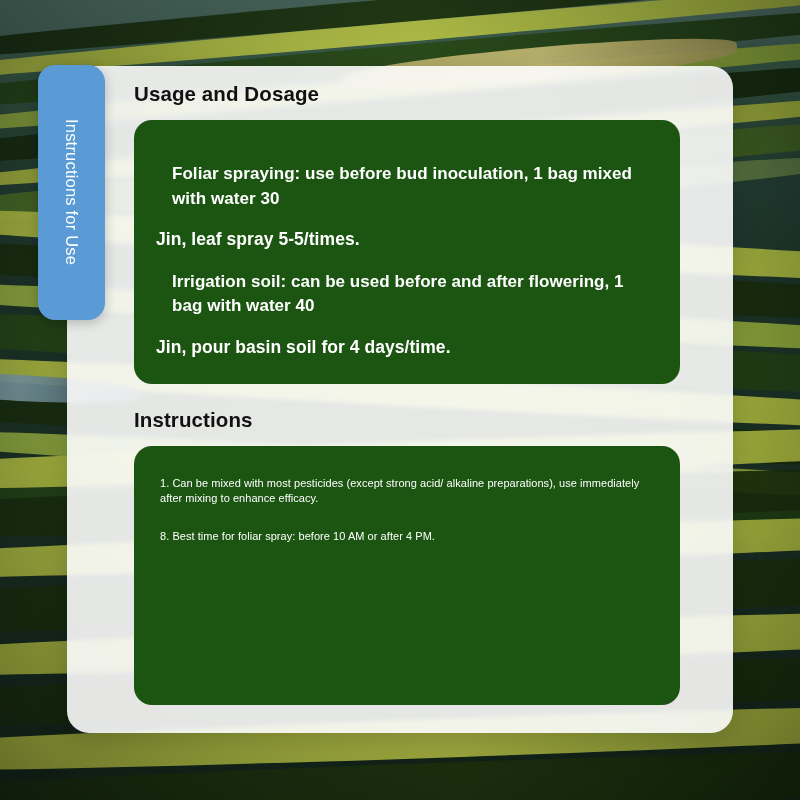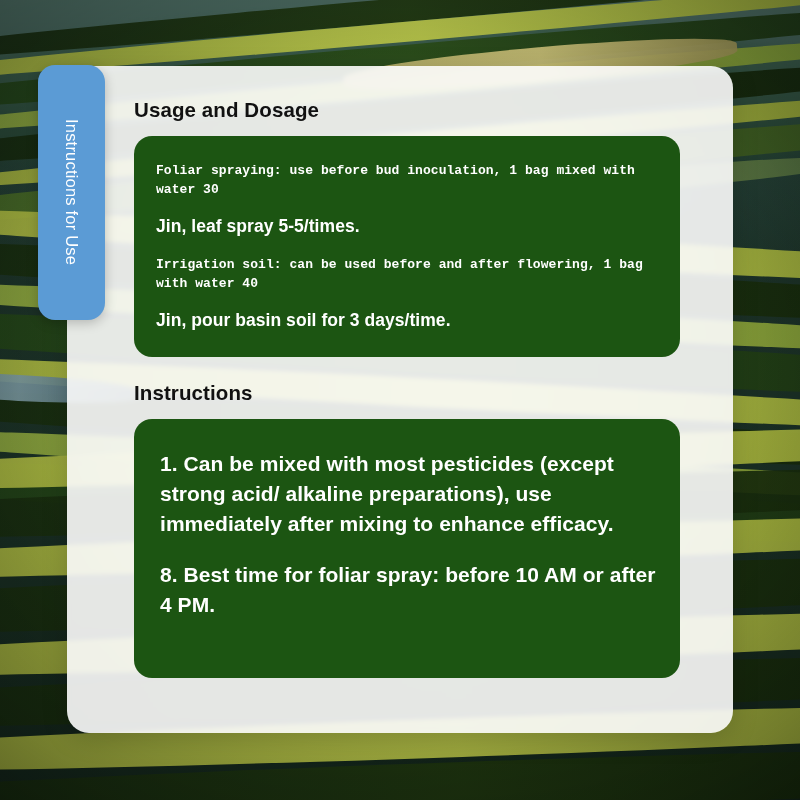--- a/index.html
+++ b/index.html
@@ -110,21 +110,21 @@
   }
 
   
   .card-content {
     position: absolute;
     left: 67px;
     top: 66px;
     width: 666px;
     height: 553px;
     z-index: 2;
-    padding: 32px 53px 0 67px;
+    padding: 16px 53px 0 67px;
   }
 
   .section-heading {
     color: #111111;
     font-size: 20.5px;
     font-weight: bold;
     letter-spacing: .1px;
     margin: 0 0 14px 0;
   }
   .section-heading.second { margin-top: 24px; }
@@ -133,39 +133,38 @@
     background: #1c5512;
     border-radius: 18px;
     color: #ffffff;
     padding: 26px 22px 24px 22px;
   }
 
   .green-box.usage   { min-height: 221px; }
   .green-box.caution { min-height: 259px; padding: 30px 22px 26px 26px; }
 
   .line-sm {
-    font-size: 13px;
+    font-size: 17px;
     font-weight: bold;
     line-height: 1.45;
     letter-spacing: .05px;
-    margin: 0;
-    font-family: Liberation Mono, monospace;
+    margin: 16px;
   }
   .line-lg {
     font-size: 17.5px;
     font-weight: bold;
     line-height: 1.4;
     letter-spacing: .05px;
     margin: 14px 0 0 0;
   }
   .line-lg.gap-after { margin-bottom: 18px; }
 
   .caution-item {
-    font-size: 21px;
-    font-weight: bold;
+    font-size: 11px;
+    font-weight: normal;
     line-height: 1.42;
     letter-spacing: .05px;
     margin: 0 0 22px 0;
   }
   .caution-item:last-child { margin-bottom: 0; }
 </style>
 </head>
 <body>
 
 <div class="bg-photo">
@@ -220,21 +219,21 @@
 </div>
 
 <div class="card-content">
 
   <h2 class="section-heading">Usage and Dosage</h2>
 
   <div class="green-box usage">
     <p class="line-sm">Foliar spraying: use before bud inoculation, 1 bag mixed with water 30</p>
     <p class="line-lg gap-after">Jin, leaf spray 5-5/times.</p>
     <p class="line-sm">Irrigation soil: can be used before and after flowering, 1 bag with water 40</p>
-    <p class="line-lg">Jin, pour basin soil for 3 days/time.</p>
+    <p class="line-lg">Jin, pour basin soil for 4 days/time.</p>
   </div>
 
   <h2 class="section-heading second">Instructions</h2>
 
   <div class="green-box caution">
     <p class="caution-item">1. Can be mixed with most pesticides (except strong acid/ alkaline preparations), use immediately after mixing to enhance efficacy.</p>
     <p class="caution-item">8. Best time for foliar spray: before 10 AM or after 4 PM.</p>
   </div>
 
 </div>

